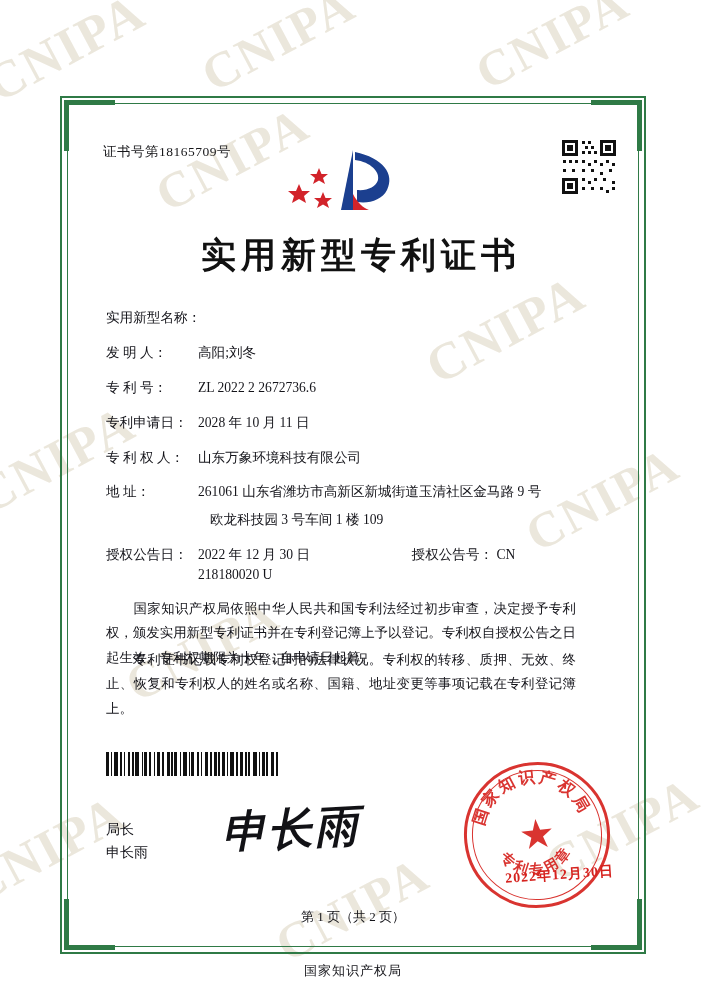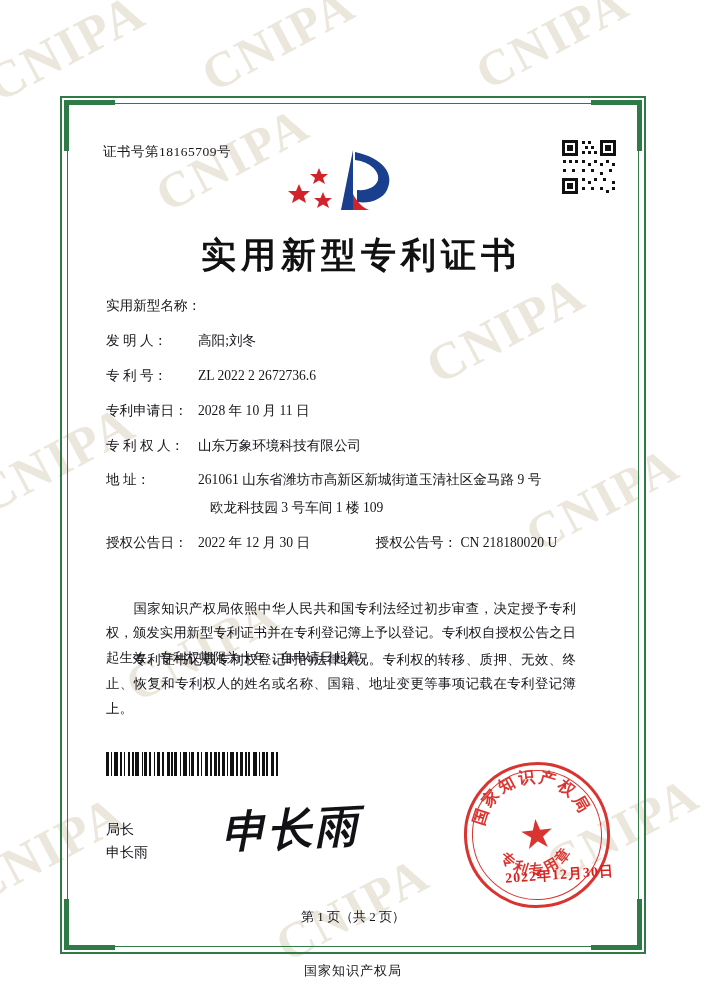--- a/index.html
+++ b/index.html
@@ -109,21 +109,21 @@
     font-size: 35px;
     font-weight: 700;
     letter-spacing: 5px;
     color: #111;
     font-family: "Liberation Serif", serif;
   }
 
   .fields {
     position: absolute;
     left: 106px;
-    top: 296px;
+    top: 308px;
     width: 470px;
     font-size: 13.6px;
     line-height: 1.5;
     color: #14141a;
   }
   .field-row {
     display: flex;
     align-items: flex-start;
     margin-bottom: 14.5px;
   }
@@ -134,21 +134,21 @@
   }
   .field-value {
     flex: 1 1 auto;
   }
   .field-value .sub {
     display: block;
     margin-top: 7px;
     margin-left: 12px;
   }
   .pub-no-label {
-    margin-left: 62px;
+    margin-left: 98px;
     white-space: nowrap;
   }
 
   .para {
     position: absolute;
     left: 106px;
     width: 470px;
     font-size: 13.4px;
     line-height: 1.82;
     text-align: justify;

